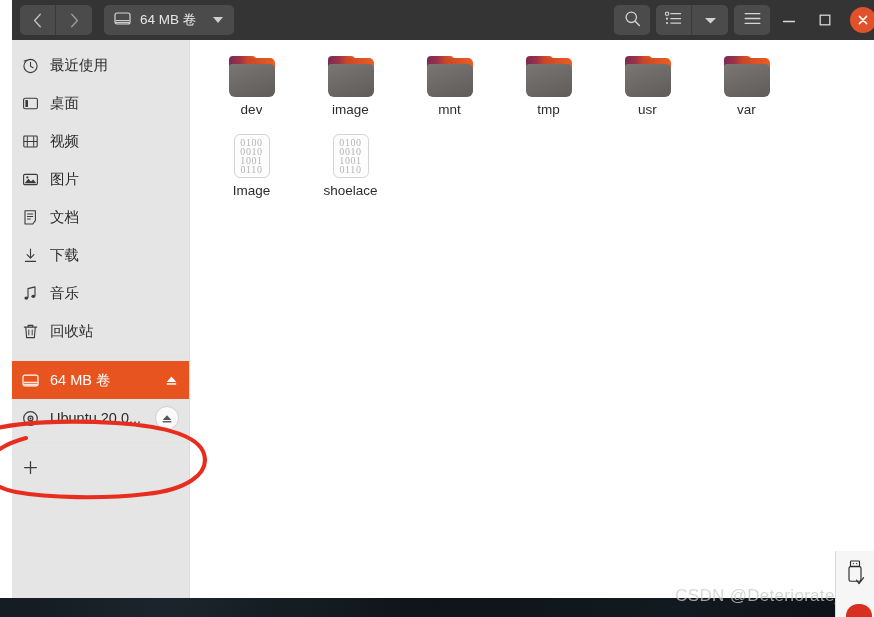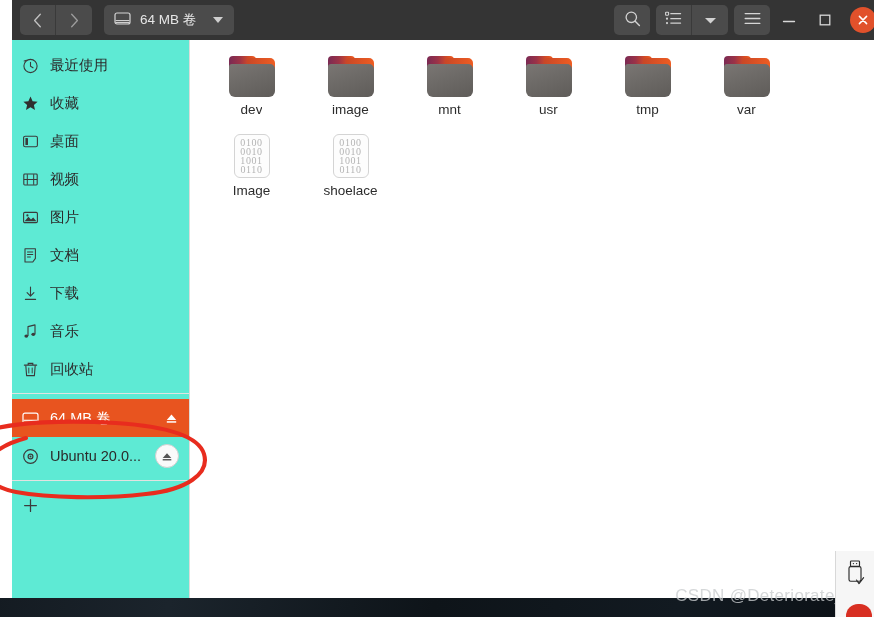--- a/index.html
+++ b/index.html
@@ -78,21 +78,21 @@
     width: 26px; height: 26px; border-radius: 50%;
     background: #e1512b; color: #fff; margin-left: 8px; margin-right: 6px;
   }
 
   
   .wbody { display: flex; height: 558px; width: 874px; }
 
   
   .sidebar {
     width: 178px; height: 558px;
-    background: #5eead4;
+    background: #e5e5e5;
     border-right: 1px solid #dcdcda;
     padding-top: 6px;
     position: relative;
   }
   .side-item {
     display: flex; align-items: center;
     height: 38px; padding: 0 10px 0 9px;
     color: #2b2b2b; font-size: 14.5px;
     gap: 11px;
   }
@@ -297,28 +297,20 @@
         <span class="ico">
           <svg width="17" height="17" viewBox="0 0 17 17" fill="none" aria-hidden="true">
             <circle cx="8.5" cy="9" r="6.6" stroke="#3b3b3b" stroke-width="1.1"></circle>
             <path d="M8.5 5.3 V9.2 L11 10.8" stroke="#3b3b3b" stroke-width="1.1" stroke-linecap="round"></path>
             <path d="M2.2 4 L4.6 3.2" stroke="#3b3b3b" stroke-width="1.1" stroke-linecap="round"></path>
           </svg>
         </span>
         <span class="lbl">最近使用</span>
       </div>
 
-      <div class="side-item">
-        <span class="ico">
-          <svg width="17" height="17" viewBox="0 0 17 17" aria-hidden="true">
-            <path d="M8.5 1.6 L10.6 6.2 L15.6 6.7 L11.9 10 L13 14.9 L8.5 12.3 L4 14.9 L5.1 10 L1.4 6.7 L6.4 6.2 Z" fill="#2f2f2f"></path>
-          </svg>
-        </span>
-        <span class="lbl">收藏</span>
-      </div>
 
 
       <div class="side-item">
         <span class="ico">
           <svg width="17" height="17" viewBox="0 0 17 17" fill="none" aria-hidden="true">
             <rect x="1.6" y="3.2" width="13.8" height="10.6" rx="1.6" stroke="#3b3b3b" stroke-width="1.1"></rect>
             <rect x="3.4" y="4.9" width="2.6" height="7.2" rx="0.6" fill="#3b3b3b"></rect>
           </svg>
         </span>
         <span class="lbl">桌面</span>
@@ -466,30 +458,30 @@
           </div>
           <div class="name">mnt</div>
         </div>
 
         <div class="file">
           <div class="folder">
             <div class="tab"></div>
               <div class="tab2"></div>
               <div class="body"></div>
           </div>
-          <div class="name">usr</div>
+          <div class="name">tmp</div>
         </div>
 
         <div class="file">
           <div class="folder">
             <div class="tab"></div>
               <div class="tab2"></div>
               <div class="body"></div>
           </div>
-          <div class="name">tmp</div>
+          <div class="name">usr</div>
         </div>
 
         <div class="file">
           <div class="folder">
             <div class="tab"></div>
               <div class="tab2"></div>
               <div class="body"></div>
           </div>
           <div class="name">var</div>
         </div>

